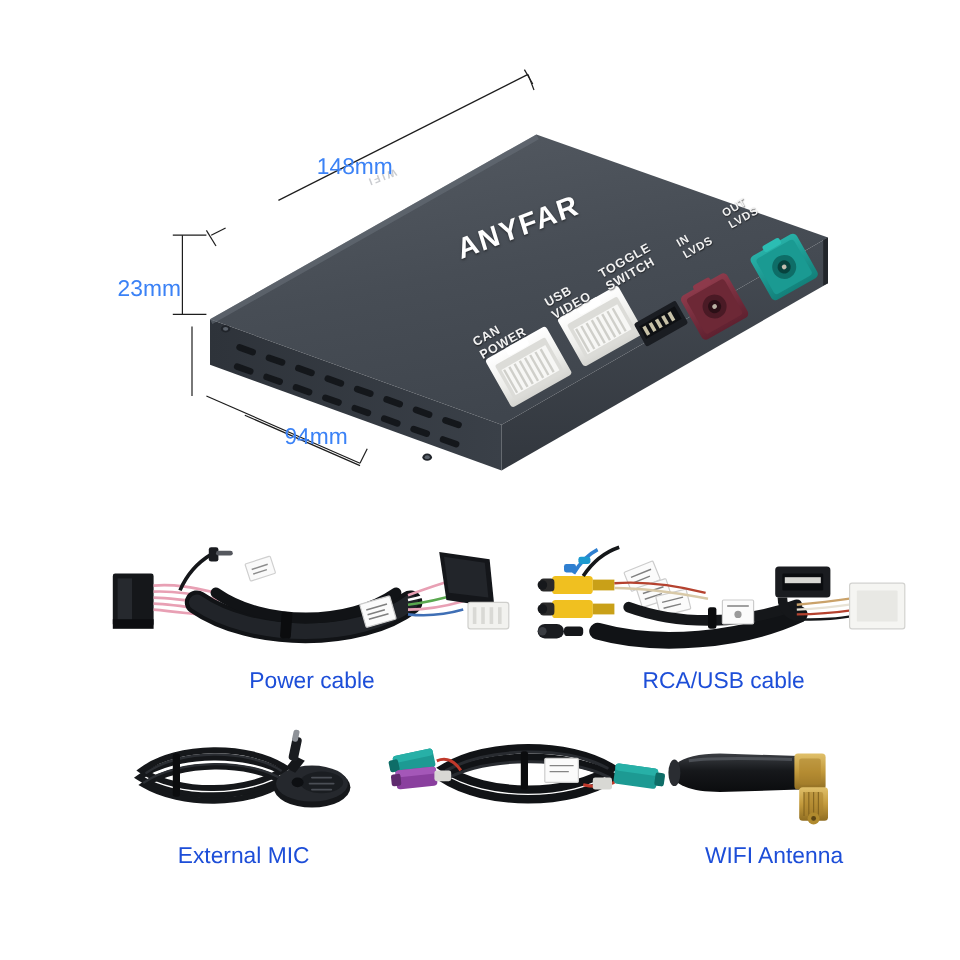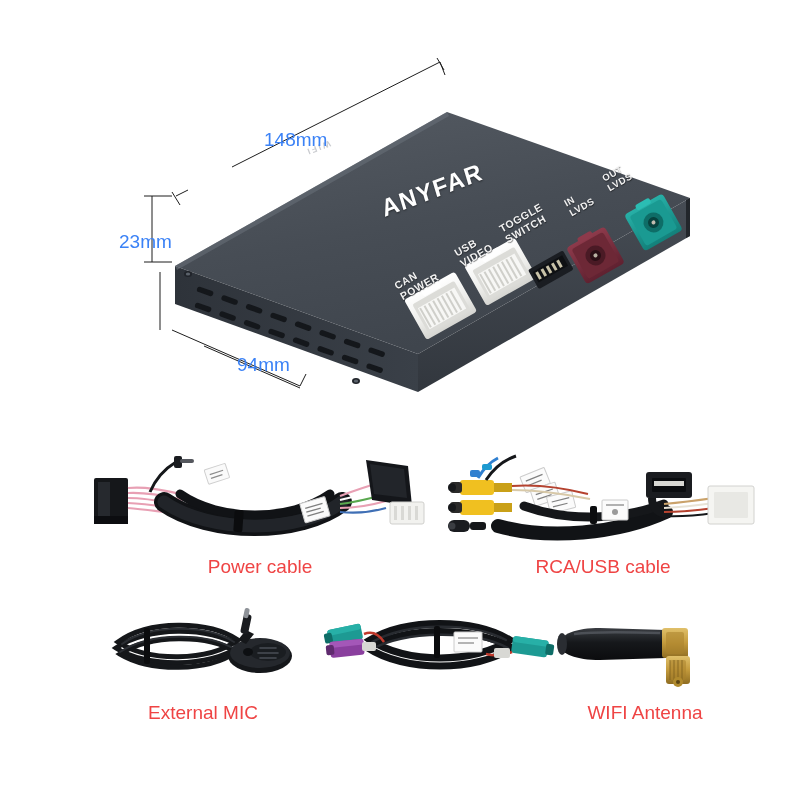--- a/index.html
+++ b/index.html
@@ -20,21 +20,21 @@
   
   .dim-label {
     position: absolute;
     font-family: "Liberation Sans", sans-serif;
     font-size: 19px;
     color: #3b82f6;
     letter-spacing: 0px;
     white-space: nowrap;
   }
   #dim-148 { left: 264px; top: 129px; }
-  #dim-23  { left: 98px;  top: 231px; margin-left: 21px; }
+  #dim-23  { left: 98px;  top: 231px; }
   #dim-94  { left: 226px; top: 354px; margin-left: 11px; }
 
   
   #device-wrap {
     position: absolute;
     left: 0; top: 0;
     width: 800px; height: 440px;
   }
   #device-svg { position: absolute; left: 0; top: 0; }
 
@@ -80,21 +80,21 @@
     position: absolute;
     text-align: center;
   }
   .acc-img {
     position: relative;
     margin: 0 auto;
   }
   .acc-cap {
     font-family: "Liberation Sans", sans-serif;
     font-size: 19px;
-    color: #ef4444;
+    color: #1d4ed8;
     white-space: nowrap;
     margin-top: 4px;
     text-align: center;
   }
 
   #acc-power    { left: 90px;  top: 448px; width: 340px; }
   #acc-rca      { left: 438px; top: 448px; width: 330px; }
   #acc-mic      { left: 88px;  top: 604px; width: 230px; }
   #acc-lvds     { left: 314px; top: 604px; width: 250px; }
   #acc-antenna  { left: 540px; top: 604px; width: 210px; }

